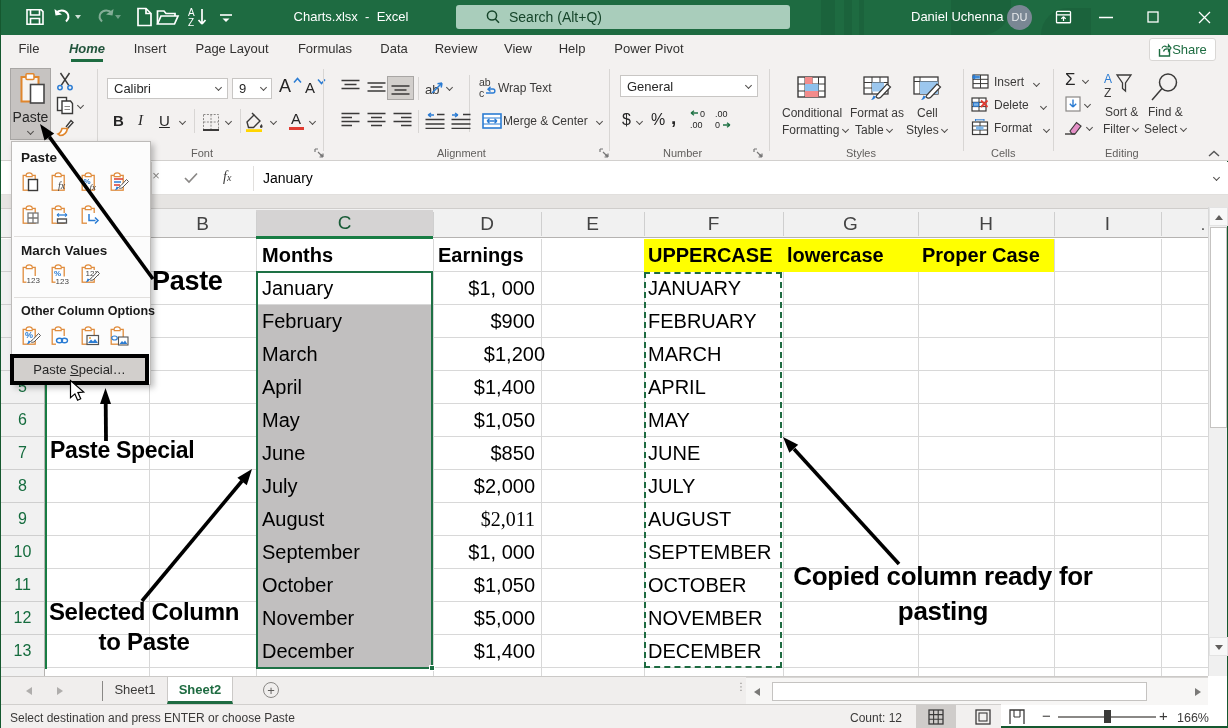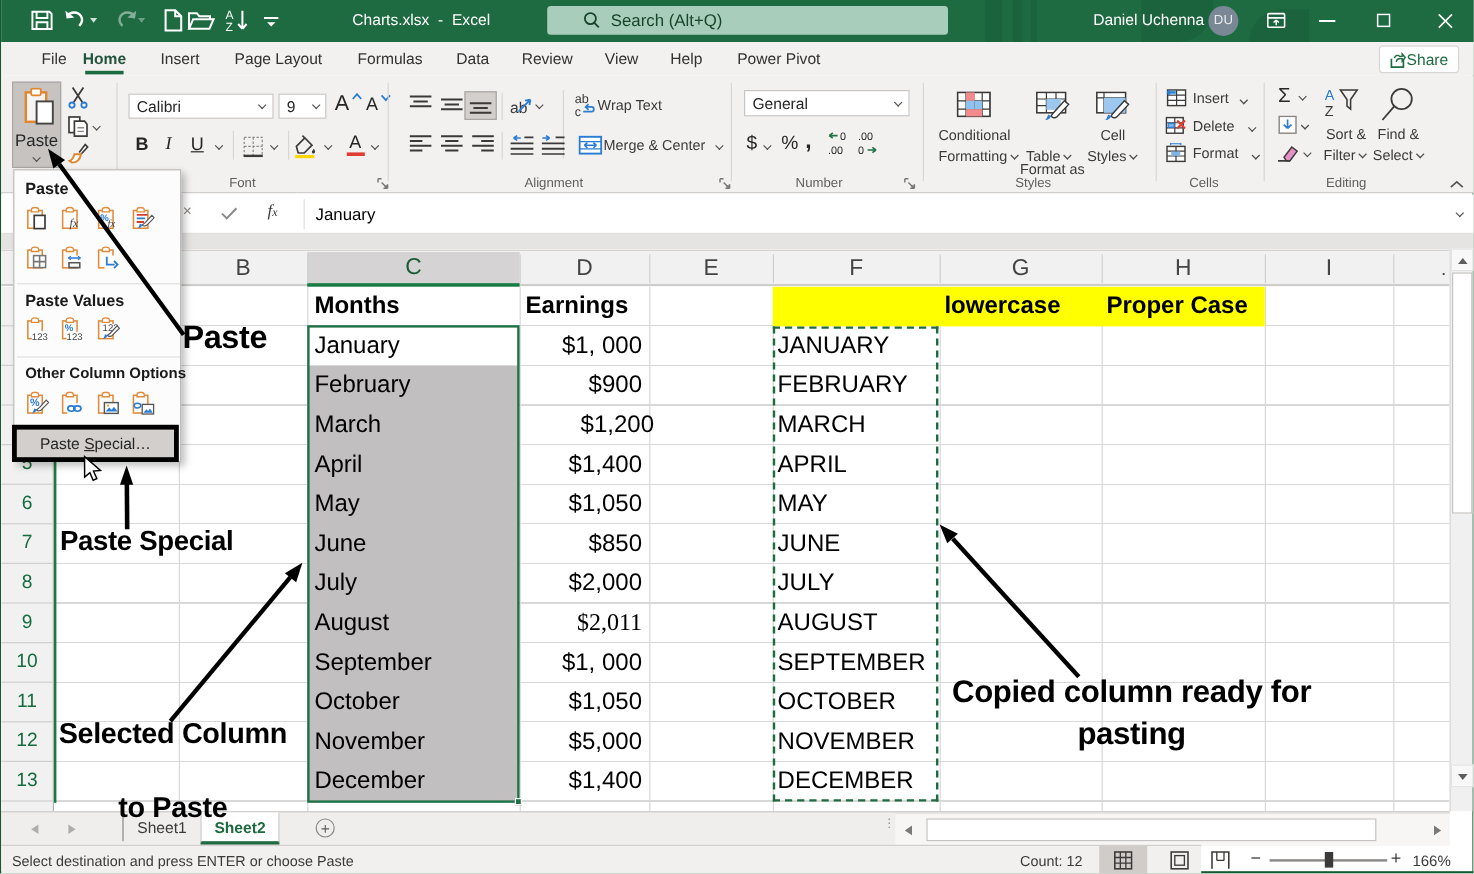--- a/index.html
+++ b/index.html
@@ -13,21 +13,21 @@
 .tbicon { position:absolute; top:5px; width:26px; height:24px; }
 #titletext { position:absolute; left:260px; top:9px; width:180px; text-align:center; color:#fff; font-size:13px; }
 #searchbox { position:absolute; left:455px; top:5px; width:334px; height:24px; background:#a9cdbb; border-radius:3px; color:#16452a; font-size:14px; }
 #searchbox span.txt { position:absolute; left:53px; top:4px; }
 #username { position:absolute; left:910px; top:9px; color:#fff; font-size:13px; }
 #avatar { position:absolute; left:1006px; top:5px; width:25px; height:25px; border-radius:50%; background:#7a8794; color:#e8eaec; font-size:11px; text-align:center; line-height:25px; }
 
 
 #tabrow { position:absolute; left:0; top:35px; width:1228px; height:28px; background:#f3f1f0; }
 .rtab { position:absolute; top:0; height:28px; line-height:27px; font-size:13px; color:#323130; text-align:center; }
-#tab-home { font-weight:700; color:#22543c; }
+#tab-home { font-weight:700; color:#22543c;font-style:italic; }
 #tab-home:after { content:""; position:absolute; left:6px; right:6px; bottom:1px; height:3px; background:#1d6c41; }
 #sharebtn { position:absolute; left:1148px; top:3px; width:67px; height:23px; background:#fff; border:1px solid #d9d7d5; border-radius:3px; color:#1d6c41; font-size:13px; line-height:21px; text-align:center; }
 
 
 #ribbon { position:absolute; left:0; top:63px; width:1228px; height:98px; background:#f3f1f0; border-bottom:1px solid #d2d0ce; }
 .gdiv { position:absolute; top:6px; height:82px; width:1px; background:#d8d6d4; }
 .glabel { position:absolute; top:84px; font-size:11px; color:#605e5c; }
 .launcher { position:absolute; top:85px; width:11px; height:11px; }
 #pastebtn { position:absolute; left:9px; top:5px; width:41px; height:72px; background:#c6c3c1; border:1px solid #a8a6a4; }
 #pastebtn .lbl { position:absolute; left:0; top:40px; width:100%; text-align:center; font-size:14px; color:#262626; }
@@ -134,21 +134,21 @@
         <path d="M0 1.5 H14" stroke="#fff" stroke-width="1.5"></path>
       </svg>
   <svg class="tbicon" style="left:1146px;top:11px;width:12px;height:12px;" viewBox="0 0 12 12">
         <rect x="1" y="1" width="10" height="10" fill="none" stroke="#fff" stroke-width="1.3"></rect>
       </svg>
   <svg class="tbicon" style="left:1197px;top:11px;width:13px;height:13px;" viewBox="0 0 13 13">
         <path d="M1 1 L12 12 M12 1 L1 12" stroke="#fff" stroke-width="1.3"></path>
       </svg>
 </div>
 <div id="tabrow">
-  <div class="rtab" style="left:28px;width:32px;">File</div>
+  <div class="rtab" style="left:12px;width:32px;">File</div>
   <div class="rtab" id="tab-home" style="left:64px;width:44px;">Home</div>
   <div class="rtab" style="left:128px;width:42px;">Insert</div>
   <div class="rtab" style="left:190px;width:82px;">Page Layout</div>
   <div class="rtab" style="left:292px;width:64px;">Formulas</div>
   <div class="rtab" style="left:376px;width:34px;">Data</div>
   <div class="rtab" style="left:430px;width:50px;">Review</div>
   <div class="rtab" style="left:500px;width:34px;">View</div>
   <div class="rtab" style="left:554px;width:34px;">Help</div>
   <div class="rtab" style="left:608px;width:80px;">Power Pivot</div>
   <div id="sharebtn"><svg style="position:absolute;left:7px;top:4px" width="15" height="15" viewBox="0 0 15 15">
@@ -318,21 +318,21 @@
       </svg>
   <div class="ribtxt" style="left:781px;top:43px;">Conditional</div>
   <div class="ribtxt" style="left:781px;top:60px;">Formatting <span class="cvx" style="position:relative;top:-2px;display:inline-block;"></span></div>
   <svg class="icn" style="left:862px;top:13px" width="30" height="26" viewBox="0 0 30 26">
         <rect x="1" y="1" width="24" height="17" fill="#fff" stroke="#3b3a39" stroke-width="1.3"></rect>
         <path d="M1 6.5 H25 M1 12 H25 M9 1 V18 M17 1 V18" stroke="#3b3a39" stroke-width="1"></path>
         <rect x="9" y="6.5" width="12" height="9" fill="#9cc7ee"></rect>
         <path d="M14 19 L24 8 L27.5 11 L18 21 C16 23 13.5 22 13 20.5 Z" fill="#fff" stroke="#3b3a39" stroke-width="1.2"></path>
         <path d="M13 20.8 C11.5 23.5 10 23.8 8 24 C9.5 22.5 9.8 21.5 10.5 19.5 Z" fill="#2b7cd3"></path>
       </svg>
-  <div class="ribtxt" style="left:849px;top:43px;margin-top:28px;">Format as</div>
+  <div class="ribtxt" style="left:849px;top:43px;">Format as</div>
   <div class="ribtxt" style="left:854px;top:60px;">Table <span class="cvx" style="position:relative;top:-2px;display:inline-block;"></span></div>
   <svg class="icn" style="left:912px;top:13px" width="30" height="26" viewBox="0 0 30 26">
         <rect x="1" y="1" width="24" height="17" fill="#fff" stroke="#3b3a39" stroke-width="1.3"></rect>
         <path d="M1 5.5 H25 M7 1 V18" stroke="#3b3a39" stroke-width="1"></path>
         <rect x="7" y="5.5" width="18" height="12.5" fill="#9cc7ee"></rect>
         <path d="M14 19 L24 8 L27.5 11 L18 21 C16 23 13.5 22 13 20.5 Z" fill="#fff" stroke="#3b3a39" stroke-width="1.2"></path>
         <path d="M13 20.8 C11.5 23.5 10 23.8 8 24 C9.5 22.5 9.8 21.5 10.5 19.5 Z" fill="#2b7cd3"></path>
       </svg>
   <div class="ribtxt" style="left:916px;top:43px;">Cell</div>
   <div class="ribtxt" style="left:905px;top:60px;">Styles <span class="cvx" style="position:relative;top:-2px;display:inline-block;"></span></div>
@@ -455,20 +455,21 @@
     <div class="rh" style="top:297px;">10</div>
     <div class="rh" style="top:330px;">11</div>
     <div class="rh" style="top:363px;">12</div>
     <div class="rh" style="top:396px;">13</div>
   </div>
   <div class="abs" style="left:44px;top:64px;width:2px;height:397px;background:#177c43;"></div>
   <div class="abs" style="left:643px;top:31px;width:410px;height:33px;background:#ffff00;"></div>
   <div class="abs" style="left:256px;top:97px;width:175px;height:363px;background:#c1bfbf;"></div>
   <div class="cell b" style="left:261px;top:31px;">Months</div>
   <div class="cell b" style="left:437px;top:31px;">Earnings</div>
+  <div class="cell b" style="left:647px;top:31px;">UPPERCASE</div>
   <div class="cell b" style="left:786px;top:31px;text-align:center;">lowercase</div>
   <div class="cell b" style="left:921px;top:31px;">Proper Case</div>
   <div class="cell" style="left:261px;top:64px;">January</div>
   <div class="cell" style="left:261px;top:97px;">February</div>
   <div class="cell" style="left:261px;top:130px;">March</div>
   <div class="cell" style="left:261px;top:163px;">April</div>
   <div class="cell" style="left:261px;top:196px;">May</div>
   <div class="cell" style="left:261px;top:229px;">June</div>
   <div class="cell" style="left:261px;top:262px;">July</div>
   <div class="cell" style="left:261px;top:295px;">August</div>
@@ -595,21 +596,21 @@
         <path d="M7 10 L9 8.5 M7 10 L9 11.5 M17 10 L15 8.5 M17 10 L15 11.5" stroke="#2b7cd3" stroke-width="1.1" fill="none"></path>
         <path d="M7.5 14 H16.5 V18 H7.5 Z" fill="none" stroke="#555" stroke-width="1.3"></path>
       </svg>
   <svg class="mico" style="left:68px;top:63px;" viewBox="0 0 20 20">
         <use href="#clipb"></use>
         <rect x="7" y="8" width="11" height="11" fill="#fff"></rect>
         <path d="M9 9 V15.5 H15.5" fill="none" stroke="#2b7cd3" stroke-width="1.5"></path>
         <path d="M15 12.5 L18 15.5 L15 18.5" fill="none" stroke="#2b7cd3" stroke-width="1.5"></path>
       </svg>
   <div class="msep" style="top:94px;"></div>
-  <div class="mhdr" style="top:101px;">Paste Values</div>
+  <div class="mhdr" style="top:101px;">March Values</div>
   <svg class="mico" style="left:9px;top:122px;" viewBox="0 0 20 20">
         <use href="#clipb"></use>
         <rect x="5.5" y="12" width="13" height="7" fill="#fff"></rect>
         <text x="5.5" y="19" font-size="8" fill="#444">123</text>
       </svg>
   <svg class="mico" style="left:38px;top:122px;" viewBox="0 0 20 20">
         <use href="#clipb"></use>
         <text x="4" y="11.5" font-size="8" fill="#2b7cd3" font-weight="bold">%</text>
         <rect x="5.5" y="12.5" width="13" height="7" fill="#fff"></rect>
         <text x="5.5" y="19.5" font-size="8" fill="#444">123</text>
@@ -658,17 +659,17 @@
     <path d="M105 441 L104.7 402" stroke="#000" stroke-width="3.8"></path>
     <polygon points="104.5,388 99,404 110,404 " fill="#000"></polygon>
     <path d="M141 601 L241 481" stroke="#000" stroke-width="3.6"></path>
     <polygon points="251,469 245.8,485.2 236.4,477.8" fill="#000"></polygon>
     <path d="M898 564 L793 449" stroke="#000" stroke-width="3.6"></path>
     <polygon points="782,437 797.2,444.8 788.4,452.8" fill="#000"></polygon>
   </svg>
   <div class="ann" style="left:151px;top:266px;font-size:27px;">Paste</div>
   <div class="ann" style="left:49px;top:437px;font-size:23px;">Paste Special</div>
   <div class="ann" style="left:43px;top:598px;width:200px;text-align:center;font-size:24px;">Selected Column</div>
-  <div class="ann" style="left:43px;top:628px;width:200px;text-align:center;font-size:24px;margin-top:32px;">to Paste</div>
+  <div class="ann" style="left:43px;top:628px;width:200px;text-align:center;font-size:24px;">to Paste</div>
   <div class="ann" style="left:791px;top:561px;width:302px;text-align:center;font-size:26px;">Copied column ready for</div>
   <div class="ann" style="left:791px;top:596px;width:302px;text-align:center;font-size:26px;">pasting</div>
 </div>
 </div>
 
 </body></html>

